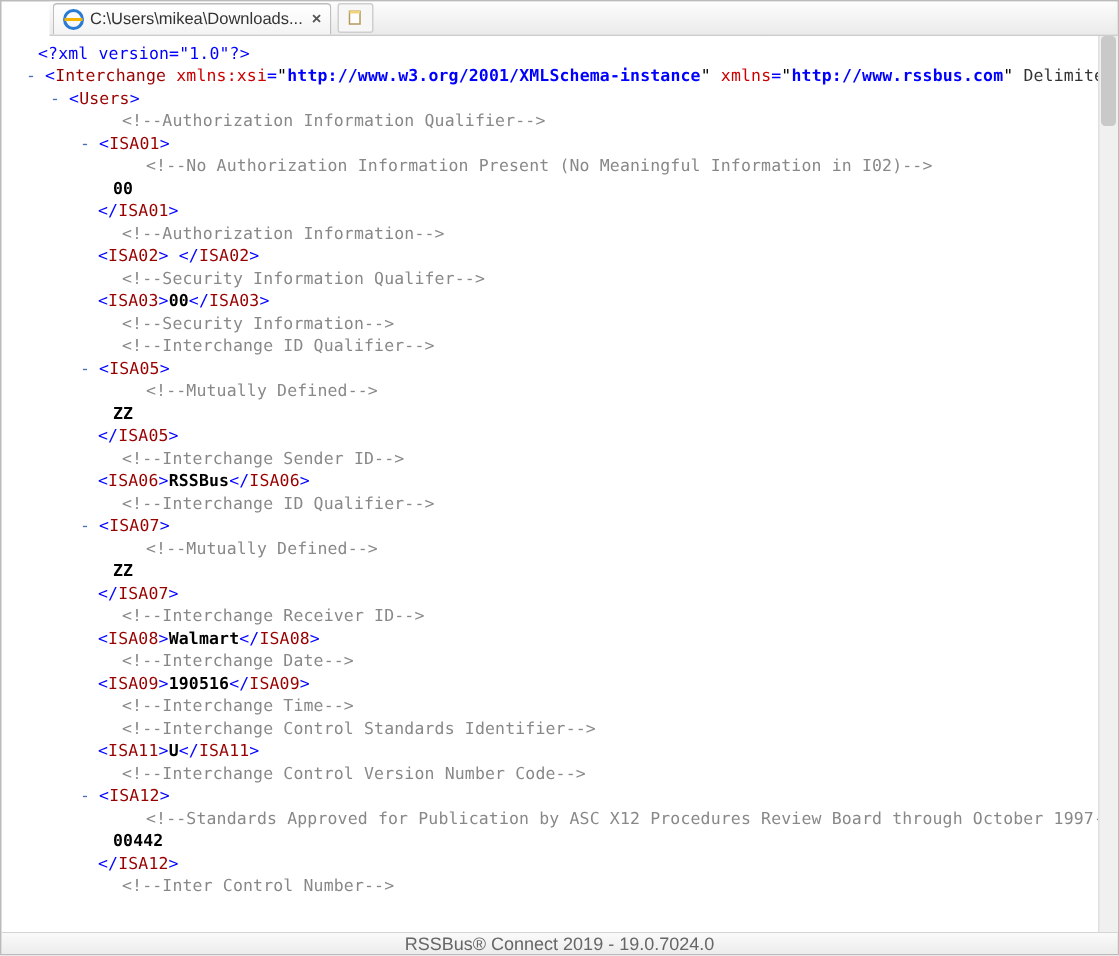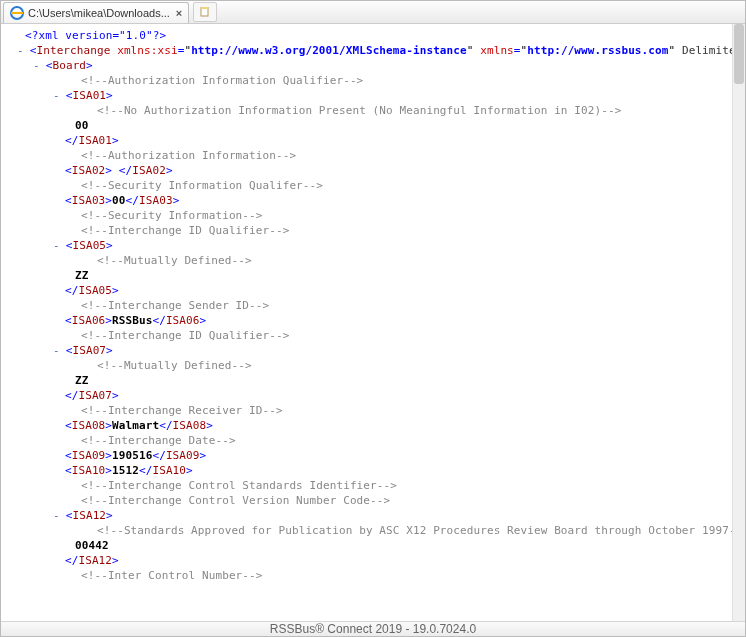--- a/index.html
+++ b/index.html
@@ -1,17 +1,17 @@
 <!DOCTYPE html>
 <html><head>
 <meta charset="utf-8">
 <style>
   html,body{margin:0;padding:0;font-family:"Segoe UI",Tahoma,sans-serif;font-size:11px;background:#f4f4f4;color:#000;}
   .window{background:#fff;border:1px solid #bbb;width:746px;height:637px;box-sizing:border-box;overflow:hidden;position:relative;}
-  .tabbar{height:22px;background:linear-gradient(#fdfdfd,#eaeaea);border-bottom:1px solid #ccc;display:flex;align-items:center;padding:0 2px;}
+  .tabbar{height:22px;background:linear-gradient(#fdfdfd,#eaeaea);border-bottom:1px solid #ccc;display:flex;align-items:center;padding:0 2px;margin-left:32px;}
   .tab{display:flex;align-items:center;height:20px;background:linear-gradient(#fff,#f3f3f3);border:1px solid #bfbfbf;border-bottom:none;border-radius:3px 3px 0 0;padding:0 6px;margin-right:4px;font-size:11px;color:#333;white-space:nowrap;}
   .tab .ieicon{width:14px;height:14px;margin-right:4px;position:relative;}
   .tab .ieicon svg{width:14px;height:14px;}
   .tab-close{margin-left:6px;color:#555;font-weight:bold;cursor:pointer;}
   .newtab{width:22px;height:18px;border:1px solid #cfcfcf;background:#f7f7f7;display:flex;align-items:center;justify-content:center;border-radius:2px;}
   .newtab svg{width:10px;height:10px;}
   .content{position:absolute;top:23px;bottom:14px;left:0;right:12px;overflow:auto;background:#fff;padding:4px 0 4px 10px;font-family:Consolas,Menlo,monospace;font-size:11px;line-height:15px;letter-spacing:0.1px;}
   .scrollbar{position:absolute;top:23px;right:0;bottom:14px;width:12px;background:#f0f0f0;border-left:1px solid #e0e0e0;}
   .scroll-thumb{position:absolute;top:0;left:1px;right:1px;height:60px;background:#c9c9c9;border-radius:3px;}
   .status{position:absolute;bottom:0;left:0;right:0;height:14px;background:linear-gradient(#fafafa,#ececec);border-top:1px solid #d5d5d5;font-size:12px;color:#666;display:flex;align-items:center;justify-content:center;}
@@ -39,21 +39,21 @@
       <svg viewBox="0 0 10 10">
           <rect x="1" y="0" width="7" height="9" fill="#fff" stroke="#b49a5c"></rect>
           <rect x="1" y="0" width="7" height="2" fill="#f2d47a"></rect>
         </svg>
     </div>
   </div>
 
   <div class="content" id="content">
       <div class="ln i1"><span class="pn">&lt;?xml version="1.0"?&gt;</span></div>
       <div class="ln" style="padding-left:6px"><span class="dash">-</span><span class="pn">&lt;</span><span class="tg">Interchange</span> <span class="an">xmlns:xsi</span><span class="pn">=</span>"<span class="av">http://www.w3.org/2001/XMLSchema-instance</span>" <span class="an">xmlns</span><span class="pn">=</span>"<span class="av">http://www.rssbus.com</span>" <span class="tw2">Delimiters</span>""</div>
-      <div class="ln i2b"><span class="dash">-</span><span class="pn">&lt;</span><span class="tg">Board</span><span class="pn">&gt;</span></div>
+      <div class="ln i2b"><span class="dash">-</span><span class="pn">&lt;</span><span class="tg">Users</span><span class="pn">&gt;</span></div>
       <div class="ln i5"><span class="cm">&lt;!--Authorization Information Qualifier--&gt;</span></div>
       <div class="ln i3"><span class="dash">-</span><span class="pn">&lt;</span><span class="tg">ISA01</span><span class="pn">&gt;</span></div>
       <div class="ln i6"><span class="cm">&lt;!--No Authorization Information Present (No Meaningful Information in I02)--&gt;</span></div>
       <div class="ln i5t"><span class="tx">00</span></div>
       <div class="ln i4"><span class="pn">&lt;/</span><span class="tg">ISA01</span><span class="pn">&gt;</span></div>
       <div class="ln i5"><span class="cm">&lt;!--Authorization Information--&gt;</span></div>
       <div class="ln i4"><span class="pn">&lt;</span><span class="tg">ISA02</span><span class="pn">&gt;</span><span class="tx"> </span><span class="pn">&lt;/</span><span class="tg">ISA02</span><span class="pn">&gt;</span></div>
       <div class="ln i5"><span class="cm">&lt;!--Security Information Qualifer--&gt;</span></div>
       <div class="ln i4"><span class="pn">&lt;</span><span class="tg">ISA03</span><span class="pn">&gt;</span><span class="tx">00</span><span class="pn">&lt;/</span><span class="tg">ISA03</span><span class="pn">&gt;</span></div>
       <div class="ln i5"><span class="cm">&lt;!--Security Information--&gt;</span></div>
@@ -66,22 +66,23 @@
       <div class="ln i4"><span class="pn">&lt;</span><span class="tg">ISA06</span><span class="pn">&gt;</span><span class="tx">RSSBus</span><span class="pn">&lt;/</span><span class="tg">ISA06</span><span class="pn">&gt;</span></div>
       <div class="ln i5"><span class="cm">&lt;!--Interchange ID Qualifier--&gt;</span></div>
       <div class="ln i3"><span class="dash">-</span><span class="pn">&lt;</span><span class="tg">ISA07</span><span class="pn">&gt;</span></div>
       <div class="ln i6"><span class="cm">&lt;!--Mutually Defined--&gt;</span></div>
       <div class="ln i5t"><span class="tx">ZZ</span></div>
       <div class="ln i4"><span class="pn">&lt;/</span><span class="tg">ISA07</span><span class="pn">&gt;</span></div>
       <div class="ln i5"><span class="cm">&lt;!--Interchange Receiver ID--&gt;</span></div>
       <div class="ln i4"><span class="pn">&lt;</span><span class="tg">ISA08</span><span class="pn">&gt;</span><span class="tx">Walmart</span><span class="pn">&lt;/</span><span class="tg">ISA08</span><span class="pn">&gt;</span></div>
       <div class="ln i5"><span class="cm">&lt;!--Interchange Date--&gt;</span></div>
       <div class="ln i4"><span class="pn">&lt;</span><span class="tg">ISA09</span><span class="pn">&gt;</span><span class="tx">190516</span><span class="pn">&lt;/</span><span class="tg">ISA09</span><span class="pn">&gt;</span></div>
-      <div class="ln i4"><span class="pn">&lt;</span><span class="tg">ISA10</span><span class="pn">&gt;</span><span class="tx">1512</span><span class="pn">&lt;/</span><span class="tg">ISA10</span><span class="pn">&gt;</span></div>
+      <div class="ln i5"><span class="cm">&lt;!--Interchange Time--&gt;</span></div>
       <div class="ln i5"><span class="cm">&lt;!--Interchange Control Standards Identifier--&gt;</span></div>
+      <div class="ln i4"><span class="pn">&lt;</span><span class="tg">ISA11</span><span class="pn">&gt;</span><span class="tx">U</span><span class="pn">&lt;/</span><span class="tg">ISA11</span><span class="pn">&gt;</span></div>
       <div class="ln i5"><span class="cm">&lt;!--Interchange Control Version Number Code--&gt;</span></div>
       <div class="ln i3"><span class="dash">-</span><span class="pn">&lt;</span><span class="tg">ISA12</span><span class="pn">&gt;</span></div>
       <div class="ln i6"><span class="cm">&lt;!--Standards Approved for Publication by ASC X12 Procedures Review Board through October 1997--&gt;</span></div>
       <div class="ln i5t"><span class="tx">00442</span></div>
       <div class="ln i4"><span class="pn">&lt;/</span><span class="tg">ISA12</span><span class="pn">&gt;</span></div>
       <div class="ln i5"><span class="cm">&lt;!--Inter Control Number--&gt;</span></div>
     </div>
 
   <div class="scrollbar">
     <div class="scroll-thumb"></div>

